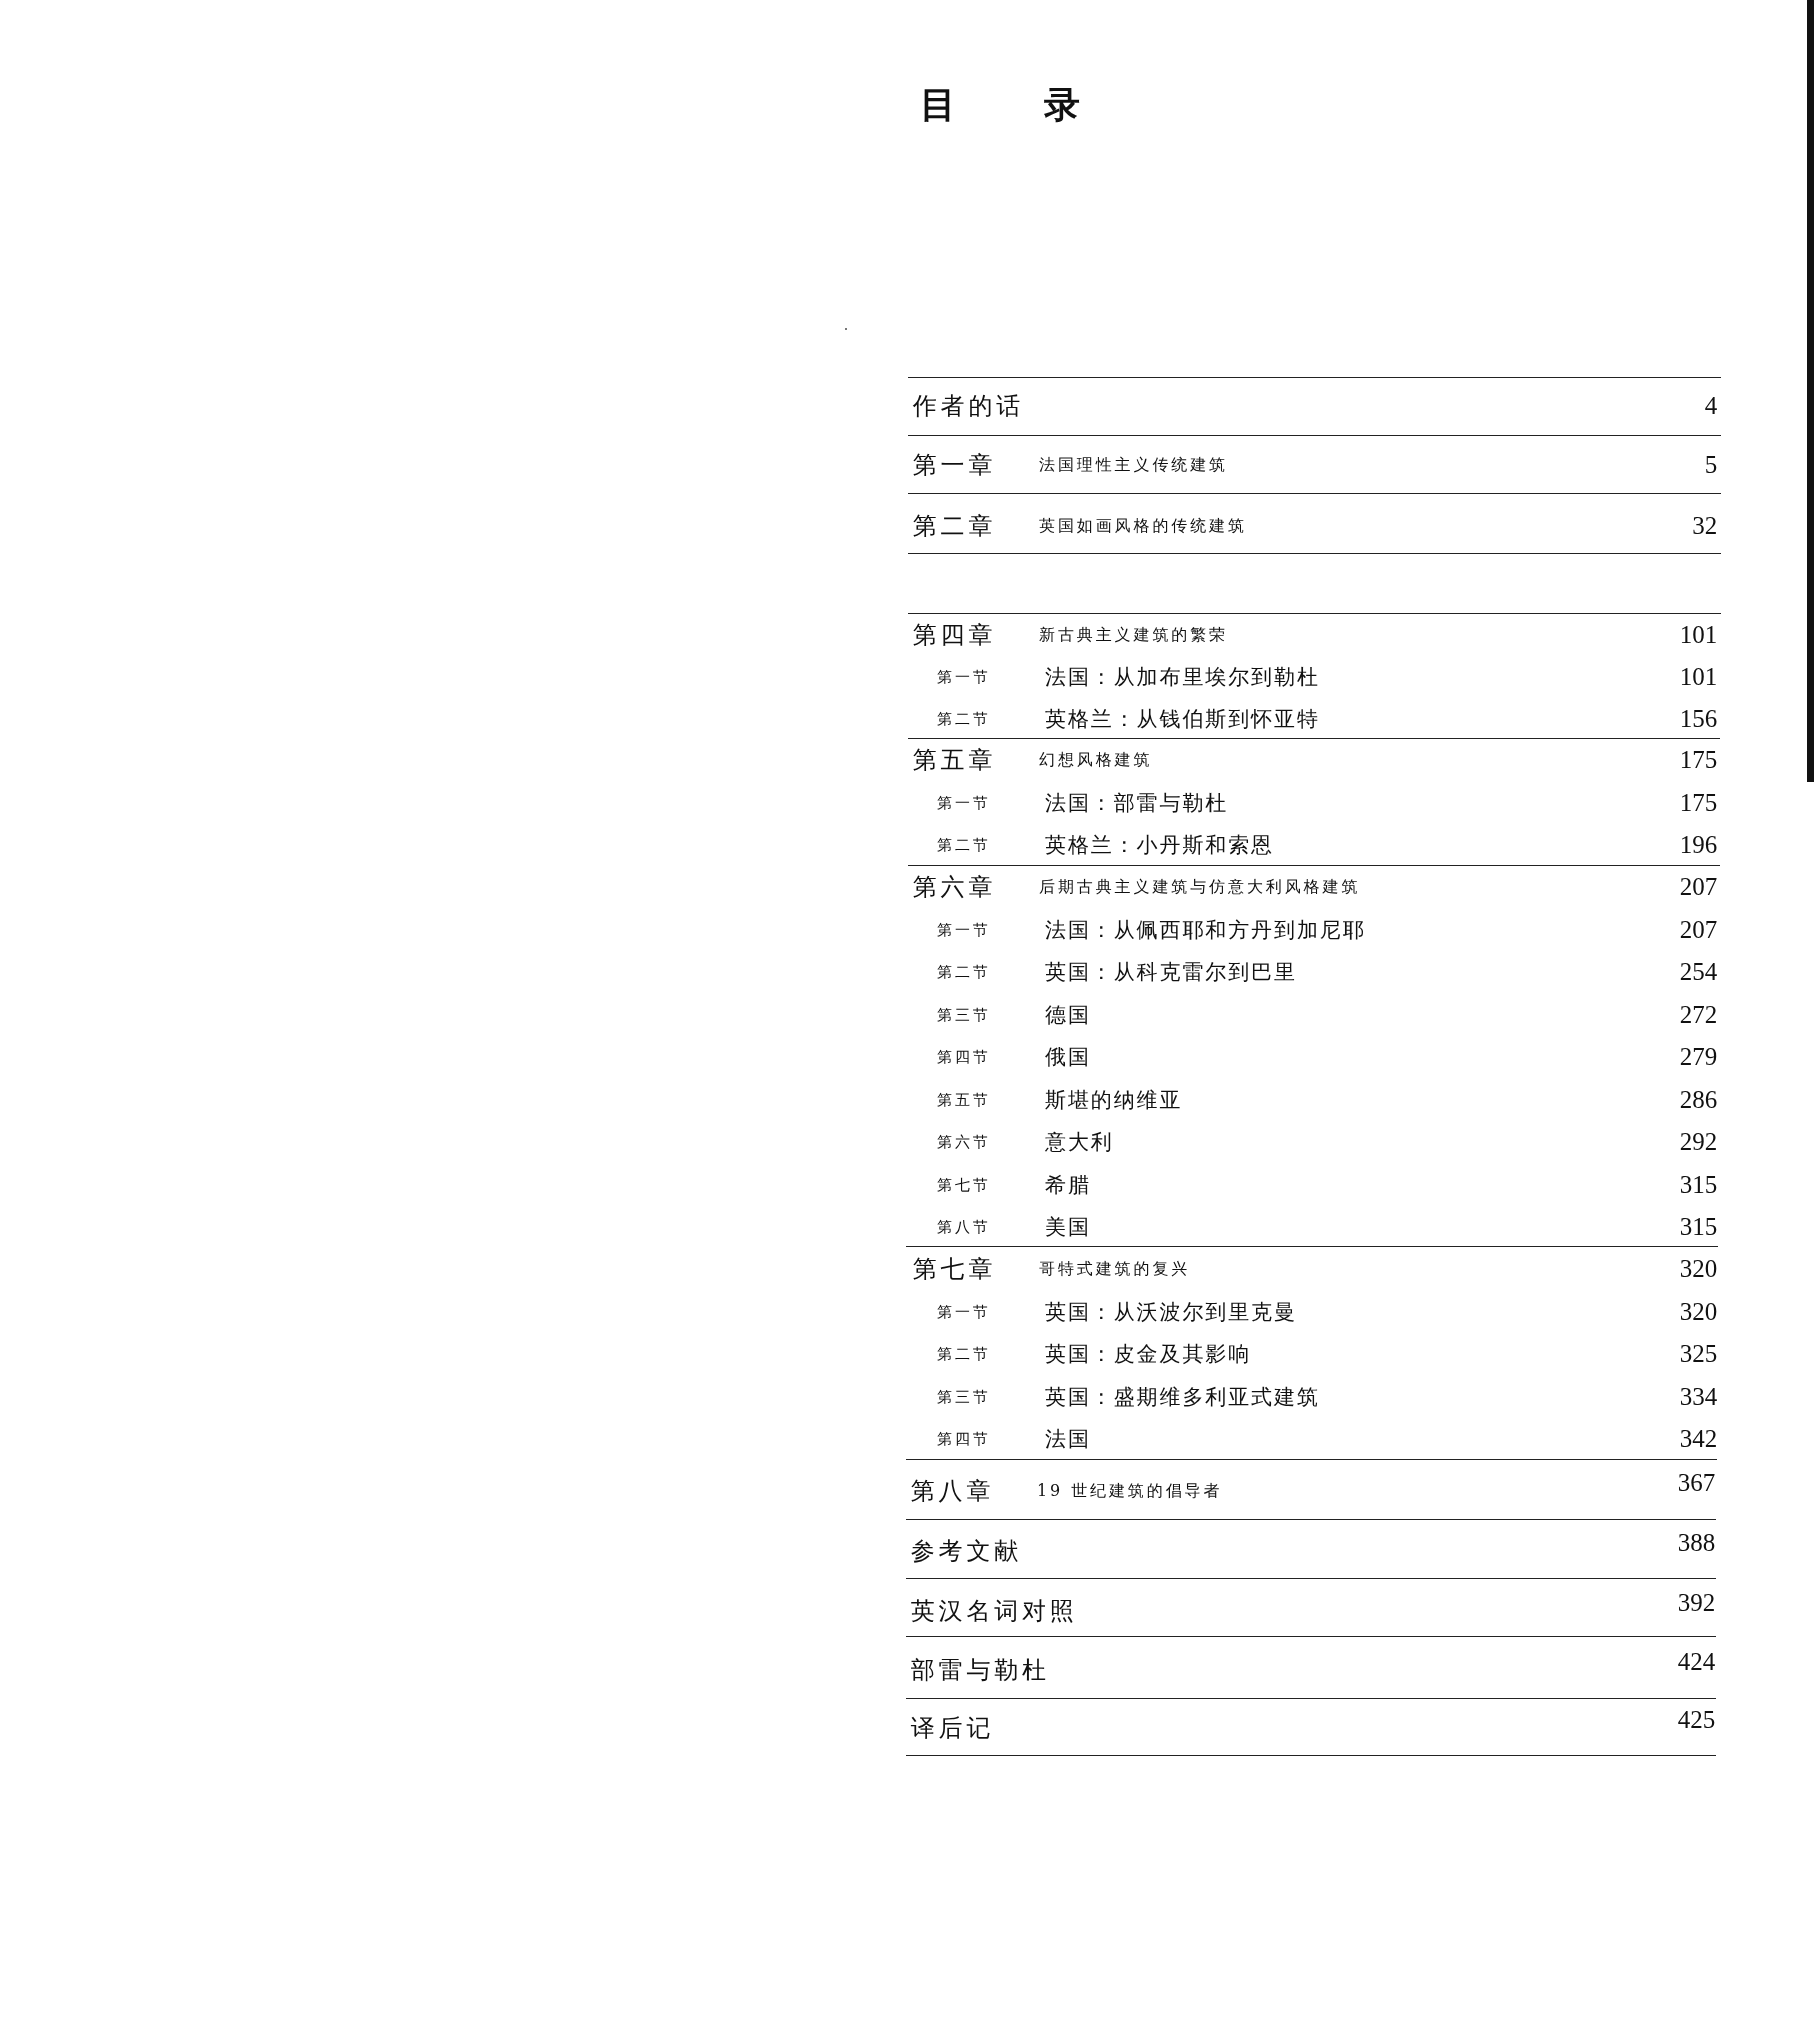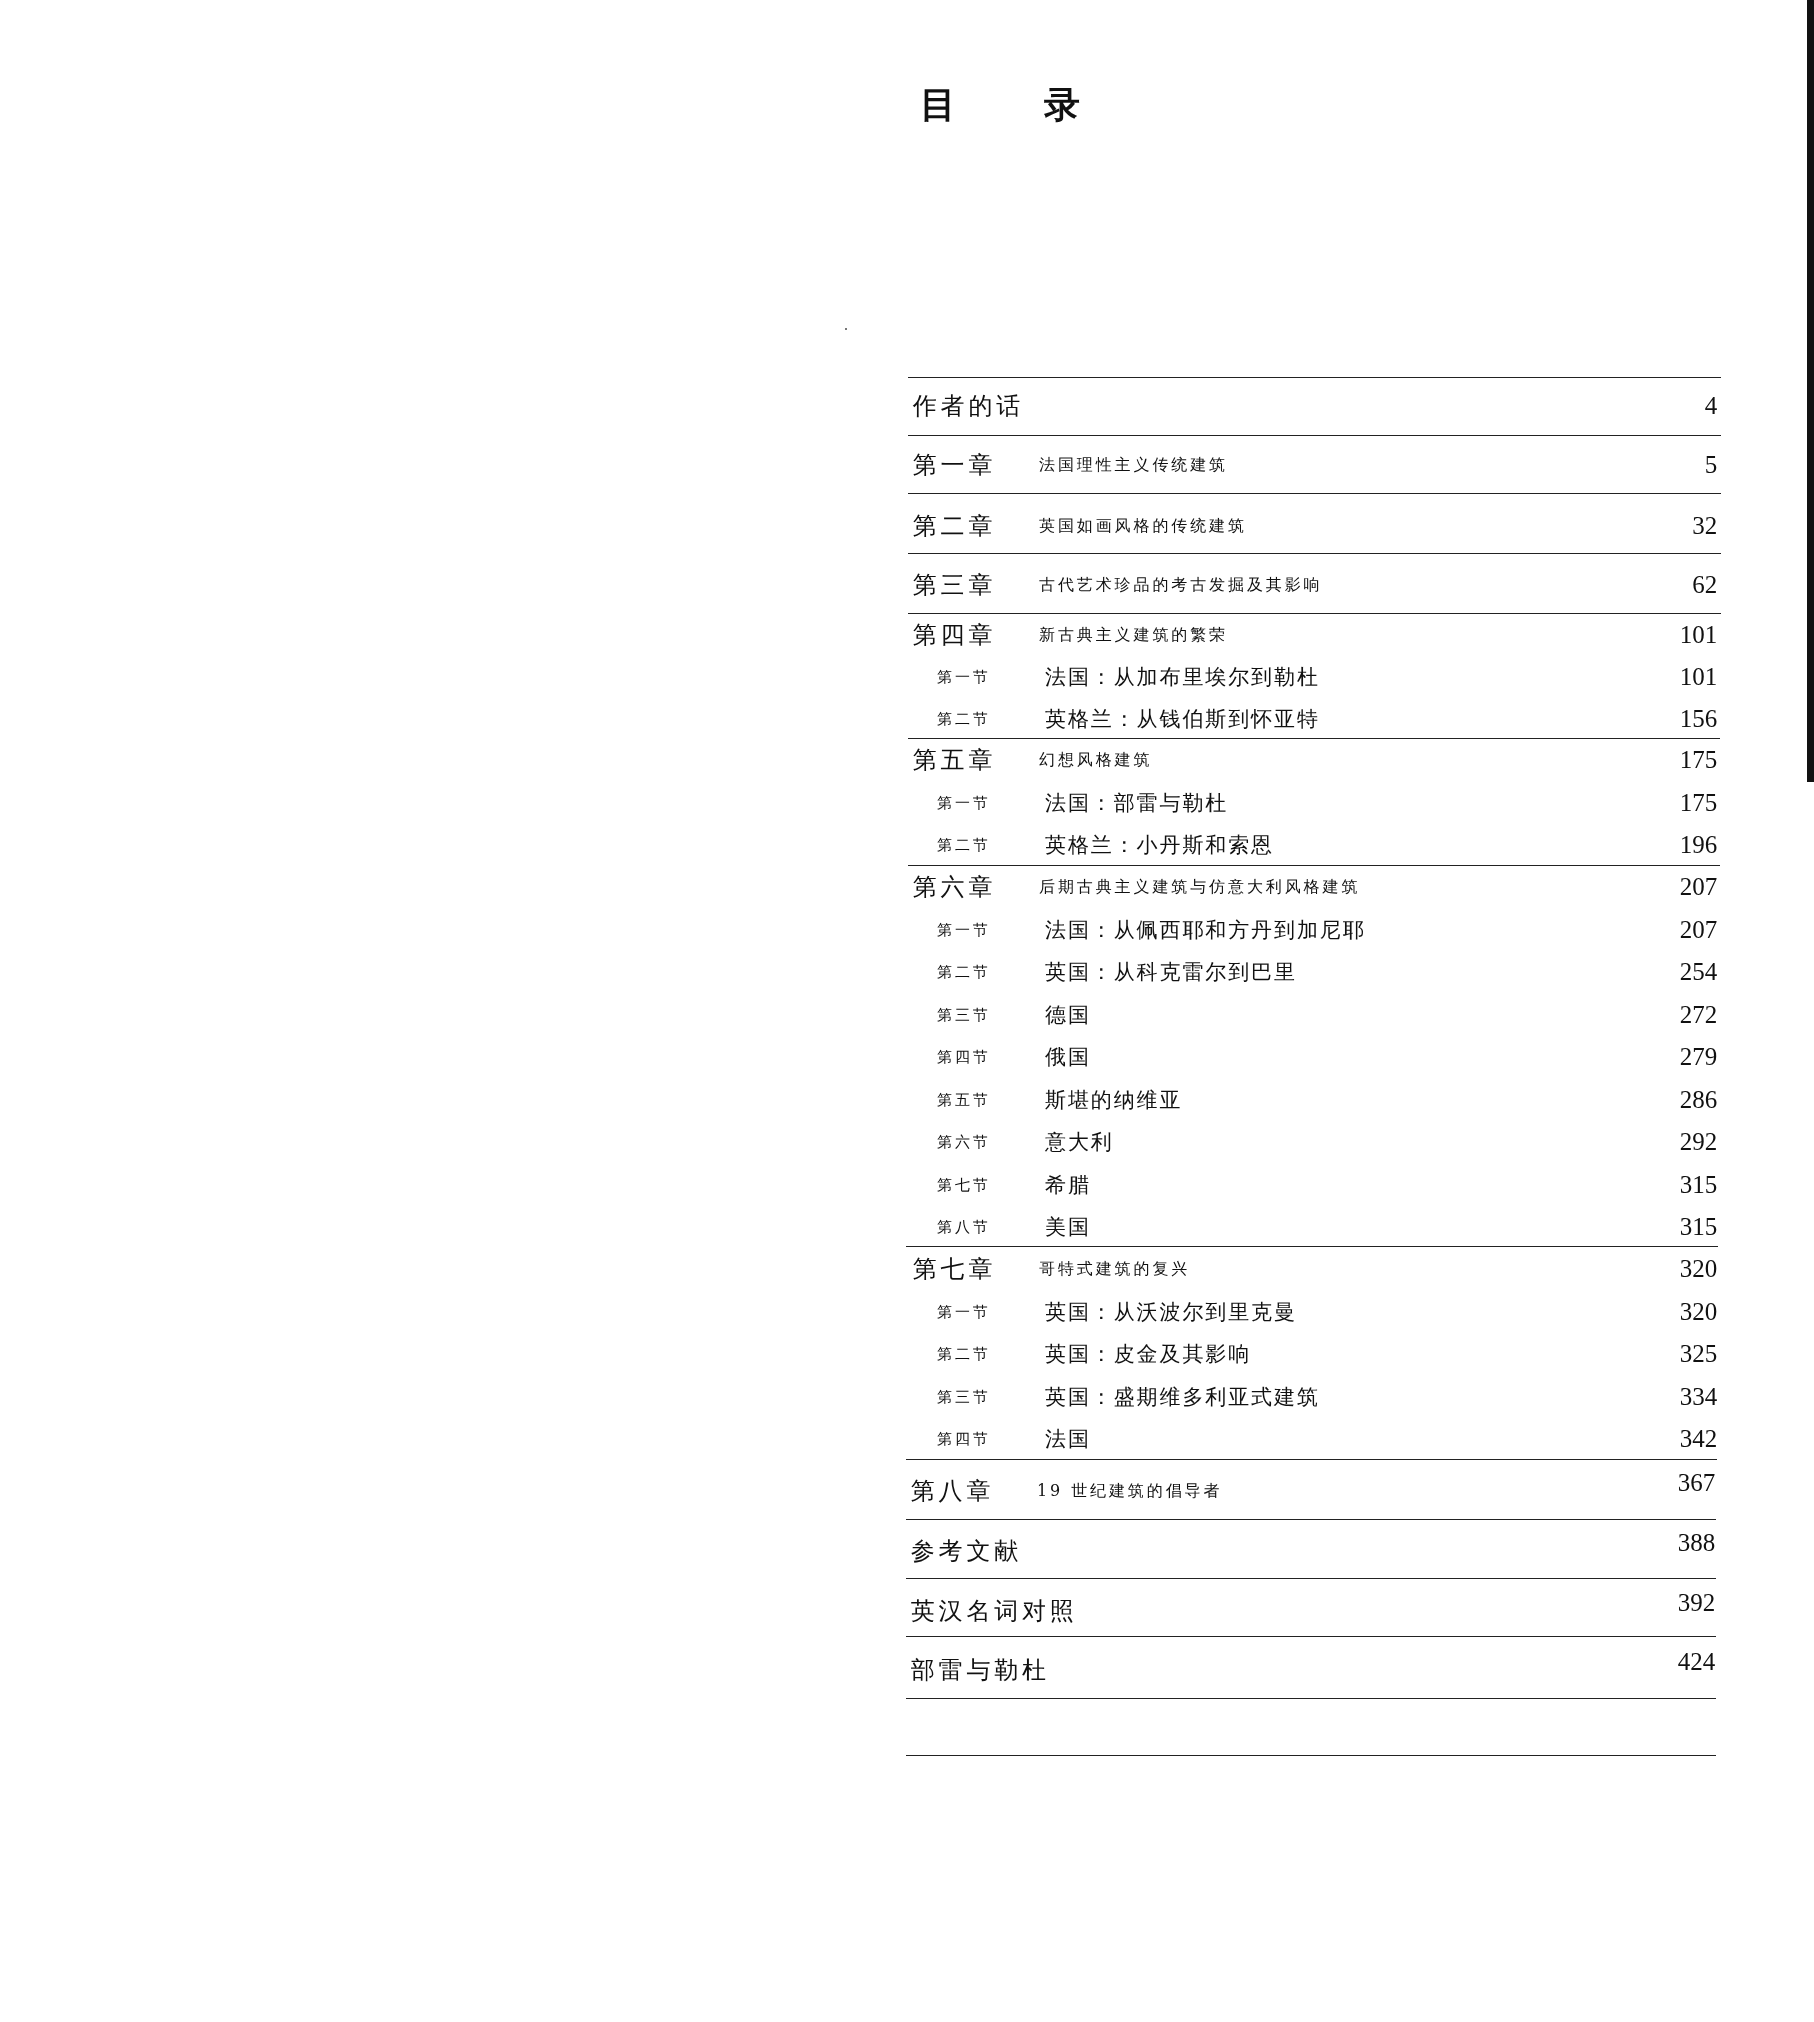--- a/index.html
+++ b/index.html
@@ -150,25 +150,20 @@
       <span class="text">法国理性主义传统建筑</span>
       <span class="page-num">5</span>
     </div>
 
     <div class="entry chapter" style="top:507px;text-decoration:underline;">
       <span class="label">第二章</span>
       <span class="text">英国如画风格的传统建筑</span>
       <span class="page-num">32</span>
     </div>
 
-    <div class="entry chapter" style="top:566px;">
-      <span class="label">第三章</span>
-      <span class="text">古代艺术珍品的考古发掘及其影响</span>
-      <span class="page-num">62</span>
-    </div>
 
     <div class="entry chapter" style="top:616px;">
       <span class="label">第四章</span>
       <span class="text">新古典主义建筑的繁荣</span>
       <span class="page-num">101</span>
     </div>
     <div class="entry section" style="top:658px;">
       <span class="label">第一节</span>
       <span class="text">法国：从加布里埃尔到勒杜</span>
       <span class="page-num">101</span>
@@ -278,15 +273,19 @@
       <span class="page-num" style="top:-7.6px;">388</span>
     </div>
     <div class="entry single" style="top:1592px;left:906px;">
       <span class="text">英汉名词对照</span>
       <span class="page-num" style="top:-7.6px;">392</span>
     </div>
     <div class="entry single" style="top:1651px;left:906px;">
       <span class="text">部雷与勒杜</span>
       <span class="page-num" style="top:-7.6px;">424</span>
     </div>
+    <div class="entry single" style="top:1709px;left:906px;">
+      <span class="text">译后记</span>
+      <span class="page-num" style="top:-7.6px;">425</span>
+    </div>
   </div>
 </div>
 
 
 </body></html>

